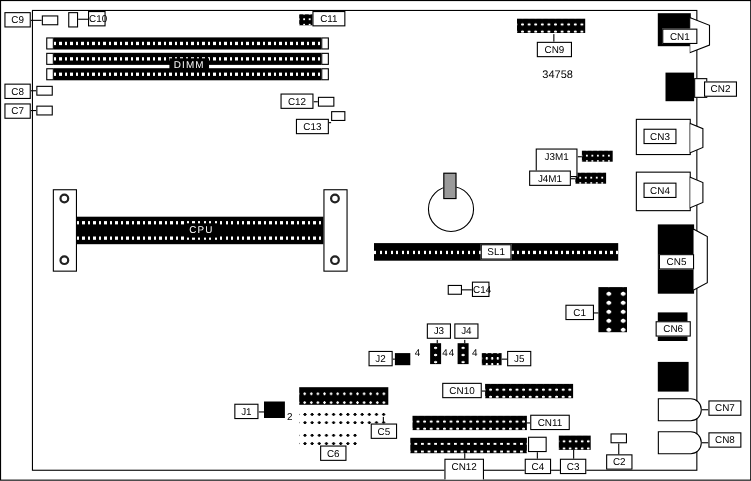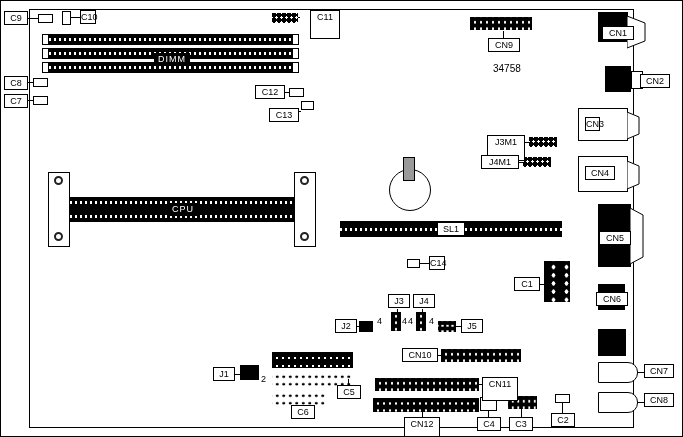--- a/index.html
+++ b/index.html
@@ -34,21 +34,21 @@
   <div class="lbl" style="left:3px;top:10px;width:24px;height:14px">C9</div>
   <div class="comp" style="left:37px;top:13px;width:15px;height:9px"></div>
   <div class="leader" style="left:27px;top:17px;width:10px;height:1px"></div>
 
   <div class="comp" style="left:61px;top:10px;width:9px;height:14px"></div>
   <div class="leader" style="left:70px;top:16px;width:9px;height:1px"></div>
   <div class="lbl" style="left:79px;top:9px;width:16px;height:14px">C10</div>
 
   <div class="pinhdr" style="left:271px;top:12px;width:26px;height:10px;background-size:5px 5px"></div>
   <div class="leader" style="left:297px;top:16px;width:2px;height:1px"></div>
-  <div class="lbl" style="left:309px;top:9px;width:30px;height:29px">C11</div>
+  <div class="lbl" style="left:283px;top:9px;width:30px;height:14px">C11</div>
 
   <div class="comp" style="left:41px;top:33px;width:7px;height:11px"></div>
   <div class="slotbar" style="left:48px;top:33px;width:243px;height:11px"></div>
   <div class="comp" style="left:291px;top:33px;width:7px;height:11px"></div>
 
   <div class="comp" style="left:41px;top:47px;width:7px;height:11px"></div>
   <div class="slotbar" style="left:48px;top:47px;width:243px;height:11px"></div>
   <div class="comp" style="left:291px;top:47px;width:7px;height:11px"></div>
 
   <div class="comp" style="left:41px;top:61px;width:7px;height:11px"></div>
@@ -70,21 +70,21 @@
 
   <div class="blk" style="left:604px;top:65px;width:26px;height:26px"></div>
   <div class="comp" style="left:630px;top:70px;width:12px;height:18px"></div>
   <div class="leader" style="left:630px;top:80px;width:9px;height:1px"></div>
   <div class="lbl" style="left:639px;top:73px;width:30px;height:14px">CN2</div>
 
   <div class="comp" style="left:577px;top:107px;width:50px;height:33px"></div>
   <svg class="prot" style="left:626px;top:110px" width="14" height="29">
       <polygon points="0,1 12,6 12,23 0,28" fill="#ffffff" stroke="#000000"></polygon>
     </svg>
-  <div class="lbl" style="left:584px;top:116px;width:15px;height:14px">CN3</div>
+  <div class="lbl" style="left:584px;top:116px;width:30px;height:14px">CN3</div>
 
   <div class="lbl" style="left:486px;top:134px;width:38px;height:26px">J3M1</div>
   <div class="leader" style="left:524px;top:141px;width:4px;height:1px"></div>
   <div class="pinhdr" style="left:528px;top:136px;width:28px;height:10px;background-size:5px 5px"></div>
 
   <div class="lbl" style="left:480px;top:154px;width:38px;height:14px">J4M1</div>
   <div class="leader" style="left:518px;top:161px;width:4px;height:1px"></div>
   <div class="pinhdr" style="left:522px;top:156px;width:28px;height:10px;background-size:5px 5px"></div>
 
   <div class="comp" style="left:577px;top:155px;width:50px;height:36px"></div>
@@ -182,21 +182,21 @@
 
   <div class="pinhdr" style="left:271px;top:351px;width:81px;height:16px;background-size:6px 8px"></div>
   <div class="dotgrid" style="left:271px;top:370px;width:81px;height:15px"></div>
   <div class="leader" style="left:347px;top:378px;width:1px;height:6px"></div>
   <div class="lbl" style="left:336px;top:384px;width:24px;height:14px">C5</div>
   <div class="dotgrid" style="left:271px;top:389px;width:53px;height:15px"></div>
   <div class="lbl" style="left:290px;top:404px;width:24px;height:14px">C6</div>
 
   <div class="pinhdr" style="left:374px;top:377px;width:104px;height:13px;background-size:6px 6.5px"></div>
   <div class="leader" style="left:478px;top:383px;width:3px;height:1px"></div>
-  <div class="lbl" style="left:481px;top:376px;width:36px;height:24px">CN11</div>
+  <div class="lbl" style="left:481px;top:376px;width:36px;height:14px">CN11</div>
 
   <div class="pinhdr" style="left:372px;top:397px;width:106px;height:14px;background-size:6px 7px"></div>
   <div class="leader" style="left:421px;top:411px;width:1px;height:6px"></div>
   <div class="lbl" style="left:403px;top:416px;width:36px;height:29px">CN12</div>
 
   <div class="comp" style="left:479px;top:396px;width:17px;height:14px"></div>
   <div class="leader" style="left:487px;top:410px;width:1px;height:7px"></div>
   <div class="lbl" style="left:476px;top:416px;width:24px;height:14px">C4</div>
 
   <div class="pinhdr" style="left:507px;top:395px;width:29px;height:13px;background-size:5.5px 6.5px"></div>

